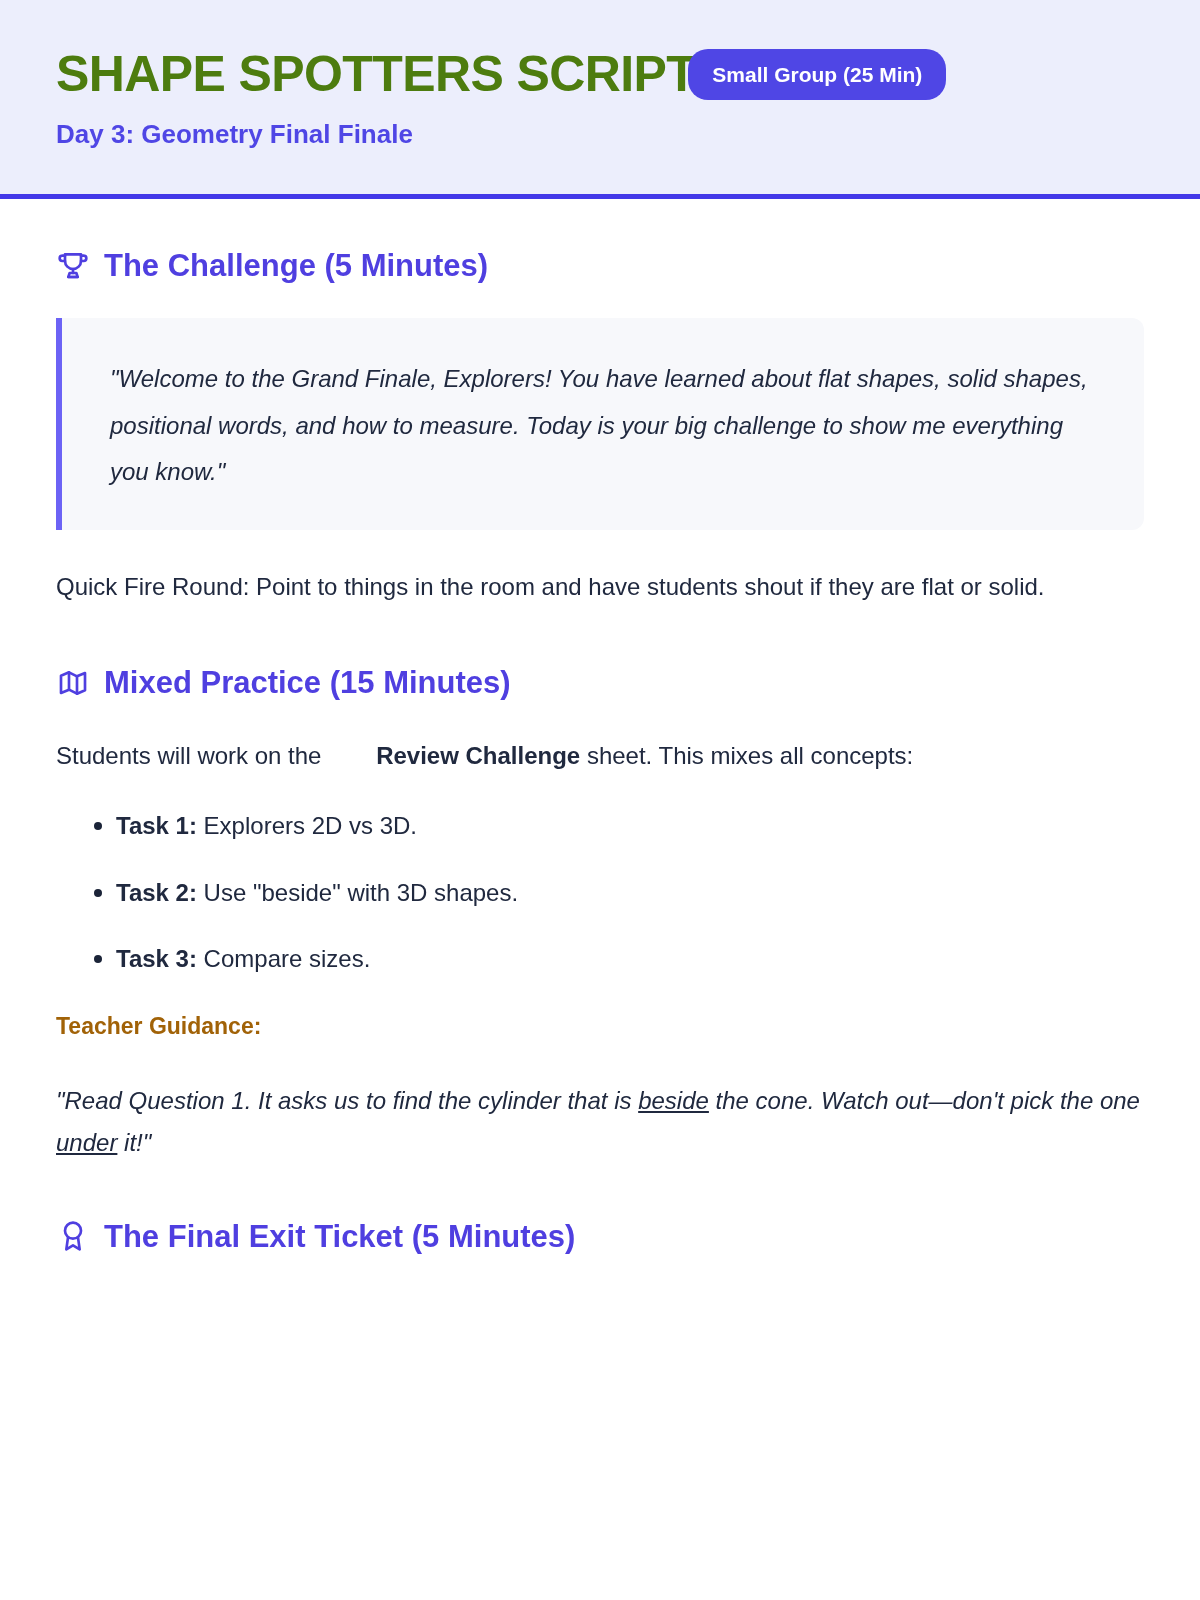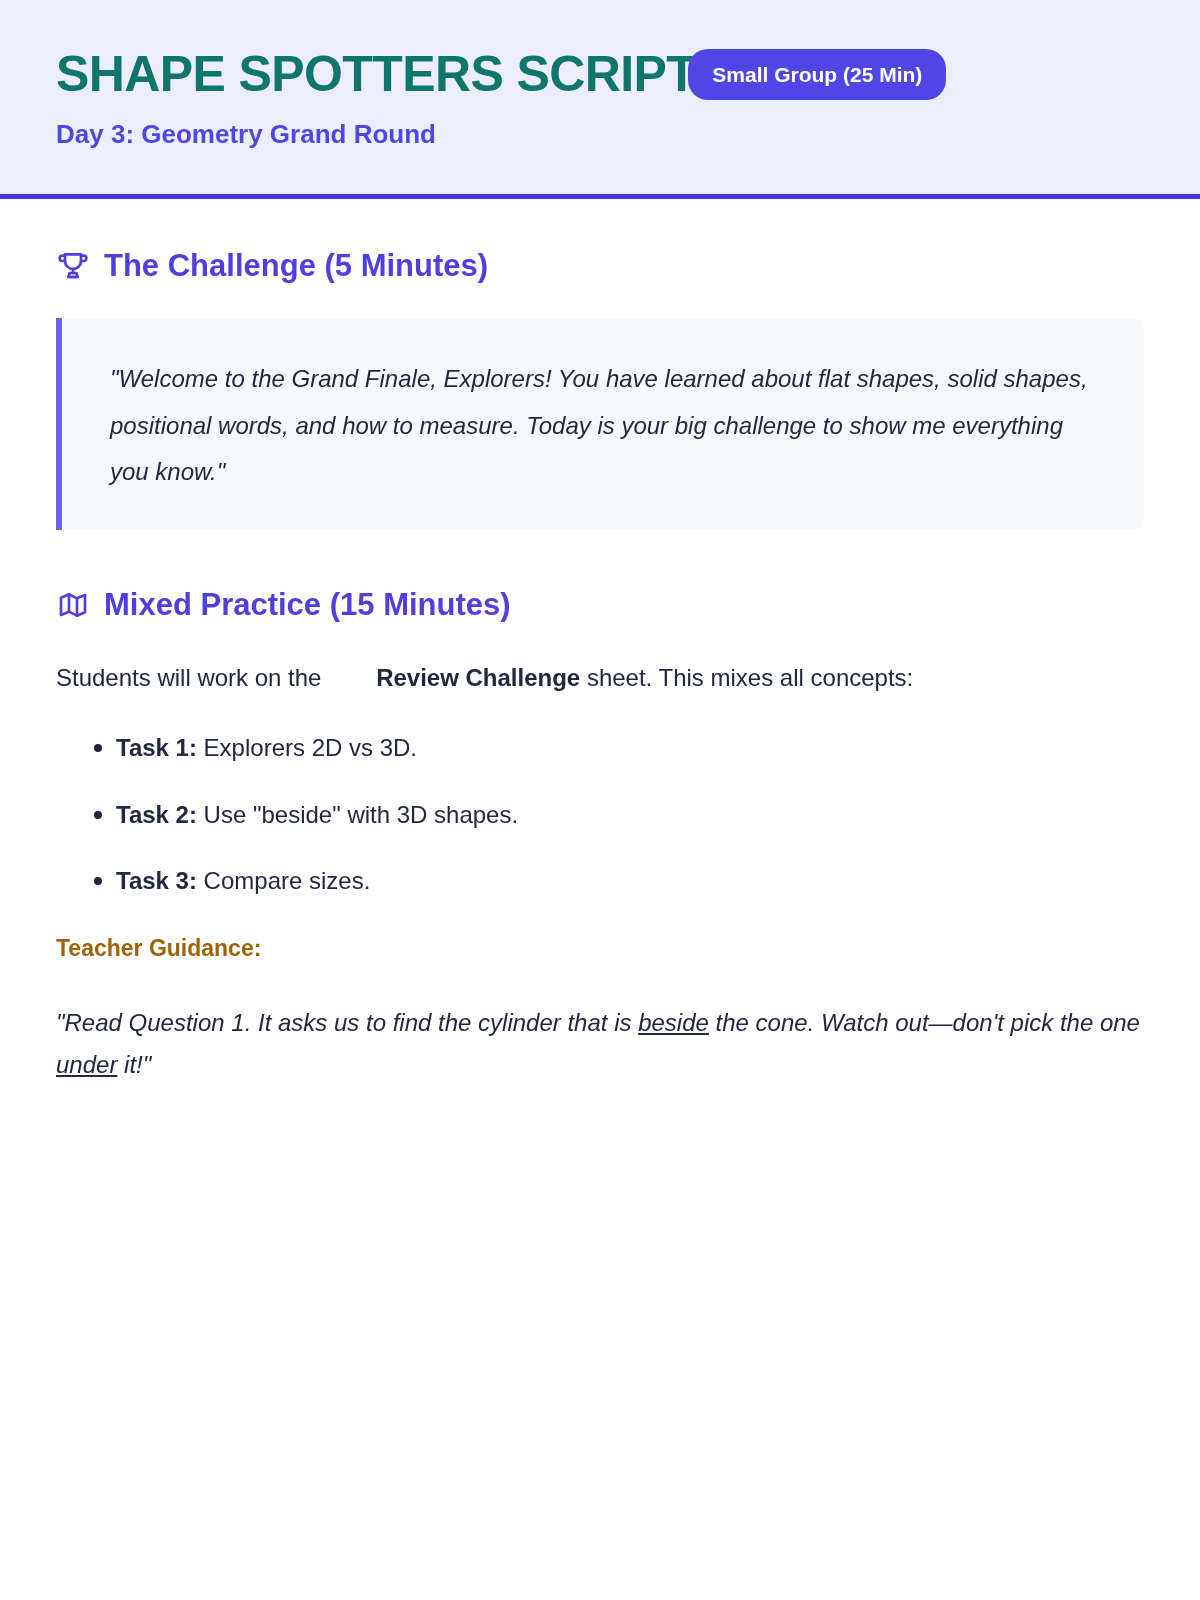--- a/index.html
+++ b/index.html
@@ -26,21 +26,21 @@
   .title-row {
     display: flex;
     align-items: center;
     gap: 0px;
     position: relative;
   }
   .doc-title {
     font-size: 50px;
     font-weight: 800;
     letter-spacing: -0.6px;
-    color: #0f766e;
+    color: #4d7c0f;
     line-height: 1.05;
     margin: 0;
     white-space: nowrap;
   }
   .group-badge {
     background: #4f46e5;
     color: #ffffff;
     font-size: 21px;
     font-weight: 700;
     padding: 15px 24px;
@@ -156,21 +156,21 @@
   .task-list li .task-label { font-weight: 700; }
 </style>
 </head>
 <body>
 
 <div class="doc-header">
   <div class="title-row">
     <h1 class="doc-title">SHAPE SPOTTERS SCRIPT</h1>
     <span class="group-badge">Small Group (25 Min)</span>
   </div>
-  <div class="doc-subtitle">Day 3: Geometry Grand Round</div>
+  <div class="doc-subtitle">Day 3: Geometry Final Finale</div>
 </div>
 
 <div class="doc-body">
 
   <h2 class="section-heading">
     <span class="sec-icon">
       <svg width="32" height="32" viewBox="0 0 24 24" fill="none" stroke="#4f3fe0" stroke-width="2" stroke-linecap="round" stroke-linejoin="round">
         <path d="M6 4h12v5a6 6 0 0 1-12 0V4z"></path>
         <path d="M6 5H4a2 2 0 0 0 0 4h2"></path>
         <path d="M18 5h2a2 2 0 0 1 0 4h-2"></path>
@@ -179,20 +179,21 @@
         <path d="M9.5 18h5l1 3h-7l1-3z"></path>
       </svg>
     </span>
     <span>The Challenge (5 Minutes)</span>
   </h2>
 
   <div class="quote-block">
     <p class="quote-text">"Welcome to the Grand Finale, Explorers! You have learned about flat shapes, solid shapes, positional words, and how to measure. Today is your big challenge to show me everything you know."</p>
   </div>
 
+  <p class="para spaced">Quick Fire Round: Point to things in the room and have students shout if they are flat or solid.</p>
 
   <h2 class="section-heading heading-gap-top">
     <span class="sec-icon">
       <svg width="32" height="32" viewBox="0 0 24 24" fill="none" stroke="#4f3fe0" stroke-width="2" stroke-linecap="round" stroke-linejoin="round">
         <path d="M9 4L3 6.5v13L9 17l6 3 6-2.5v-13L15 7 9 4z"></path>
         <path d="M9 4v13"></path>
         <path d="M15 7v13"></path>
       </svg>
     </span>
     <span>Mixed Practice (15 Minutes)</span>
@@ -213,14 +214,23 @@
       <span class="task-label">Task 3:</span><span> Compare sizes.</span>
     </li>
   </ul>
 
   <p class="guidance-label">Teacher Guidance:</p>
 
   <p class="guidance-quote">
     <span>"Read Question 1. It asks us to find the cylinder that is </span><u>beside</u><span> the cone. Watch out—don't pick the one </span><u>under</u><span> it!"</span>
   </p>
 
+  <h2 class="section-heading">
+    <span class="sec-icon">
+      <svg width="32" height="32" viewBox="0 0 24 24" fill="none" stroke="#4f3fe0" stroke-width="2" stroke-linecap="round" stroke-linejoin="round">
+        <circle cx="12" cy="8" r="6"></circle>
+        <path d="M8.2 13.4L7 22l5-3 5 3-1.2-8.6"></path>
+      </svg>
+    </span>
+    <span>The Final Exit Ticket (5 Minutes)</span>
+  </h2>
 
 </div>
 
 </body></html>

